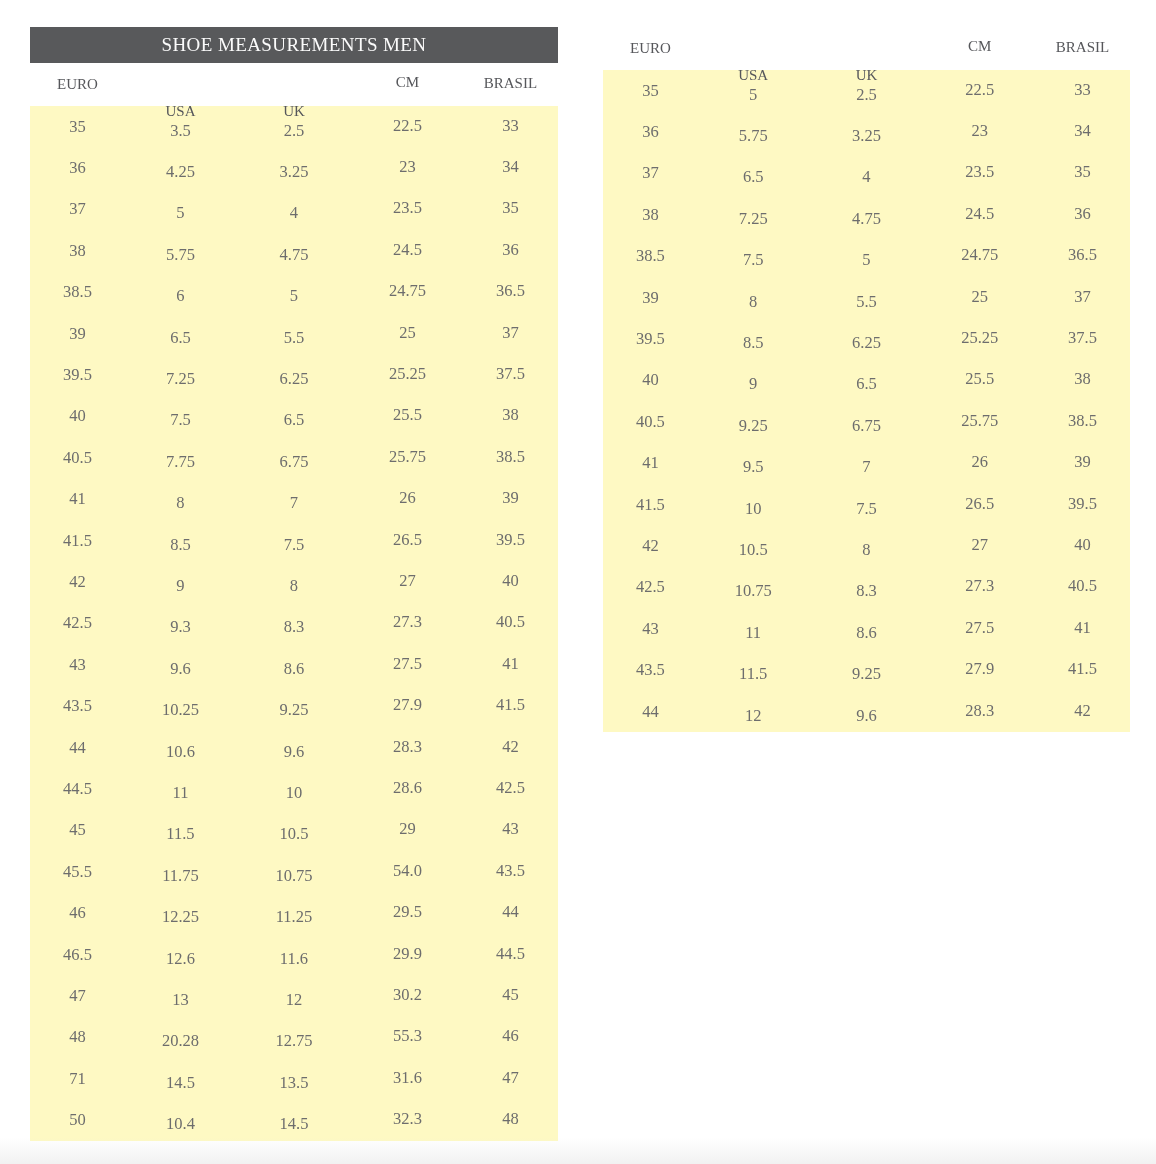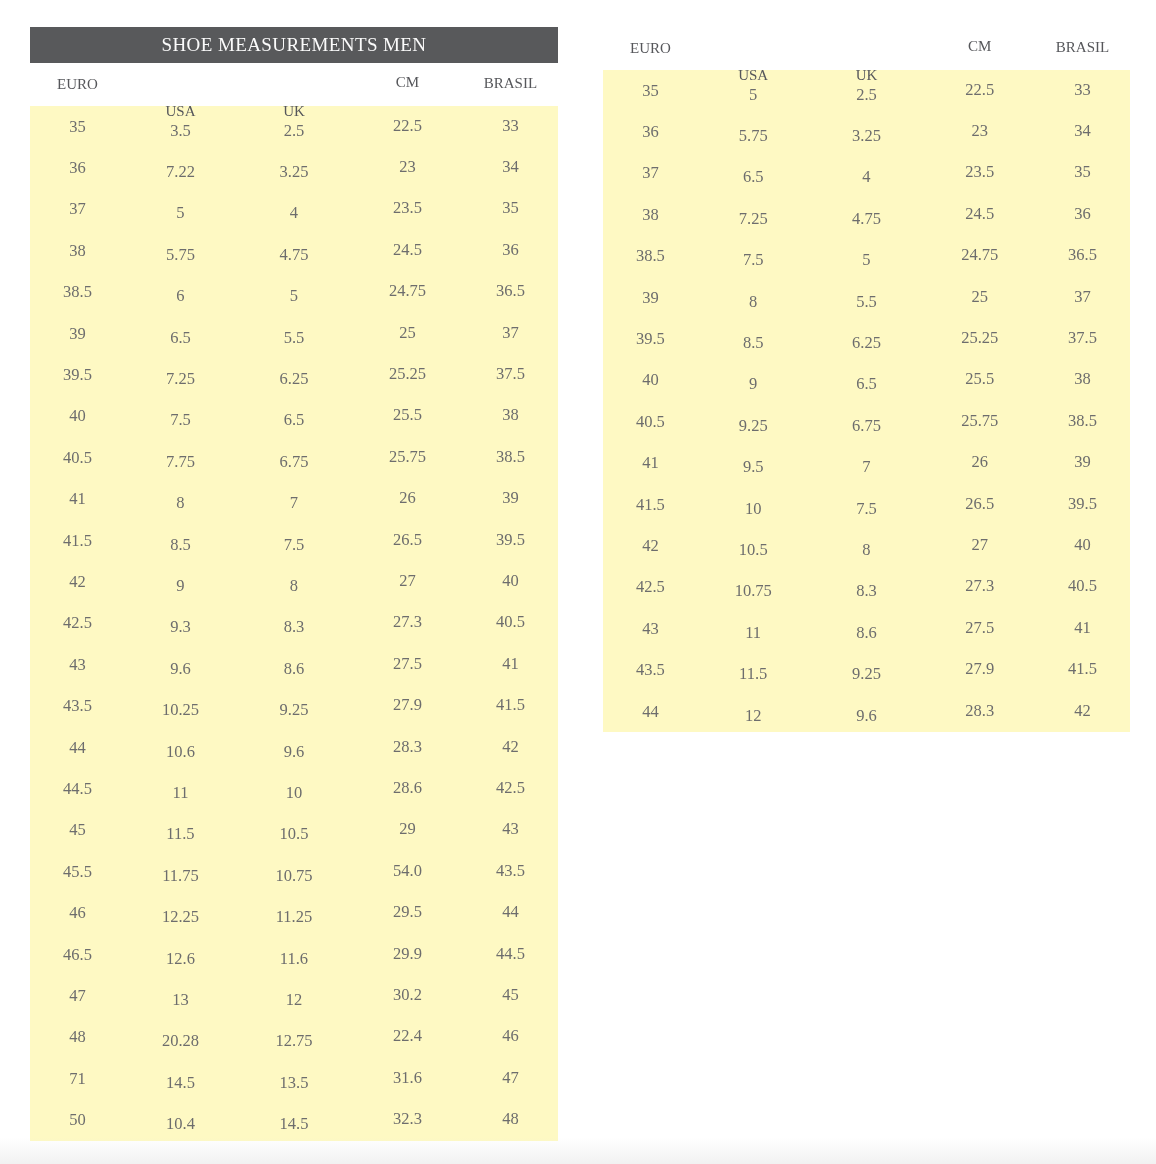--- a/index.html
+++ b/index.html
@@ -85,21 +85,21 @@
       <div class="tbody">
           <div class="trow stripe">
             <div class="cell c0">35</div>
             <div class="cell c1">3.5</div>
             <div class="cell c2">2.5</div>
             <div class="cell c3">22.5</div>
             <div class="cell c4">33</div>
           </div>
           <div class="trow">
             <div class="cell c0">36</div>
-            <div class="cell c1">7.22</div>
+            <div class="cell c1">4.25</div>
             <div class="cell c2">3.25</div>
             <div class="cell c3">23</div>
             <div class="cell c4">34</div>
           </div>
           <div class="trow stripe">
             <div class="cell c0">37</div>
             <div class="cell c1">5</div>
             <div class="cell c2">4</div>
             <div class="cell c3">23.5</div>
             <div class="cell c4">35</div>
@@ -234,21 +234,21 @@
             <div class="cell c0">47</div>
             <div class="cell c1">13</div>
             <div class="cell c2">12</div>
             <div class="cell c3">30.2</div>
             <div class="cell c4">45</div>
           </div>
           <div class="trow stripe">
             <div class="cell c0">48</div>
             <div class="cell c1">20.28</div>
             <div class="cell c2">12.75</div>
-            <div class="cell c3">22.4</div>
+            <div class="cell c3">55.3</div>
             <div class="cell c4">46</div>
           </div>
           <div class="trow">
             <div class="cell c0">71</div>
             <div class="cell c1">14.5</div>
             <div class="cell c2">13.5</div>
             <div class="cell c3">31.6</div>
             <div class="cell c4">47</div>
           </div>
           <div class="trow stripe">

